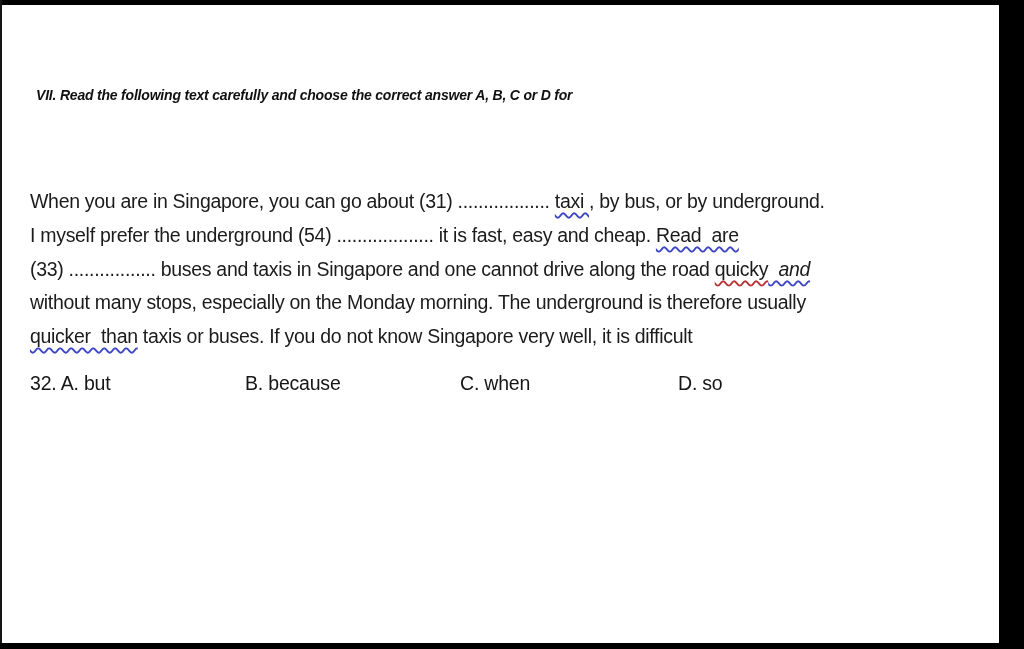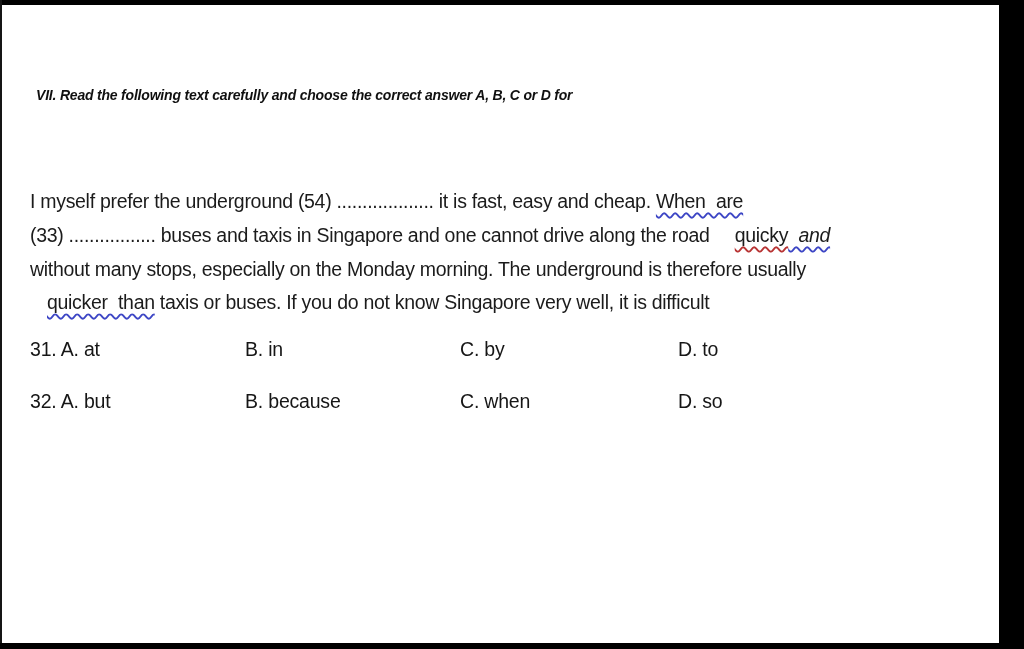--- a/index.html
+++ b/index.html
@@ -43,21 +43,20 @@
     text-decoration-line: underline;
     text-decoration-style: wavy;
     text-decoration-thickness: 2px;
     text-underline-offset: 4px;
   }
   .u-red {
     text-decoration-line: underline;
     text-decoration-style: wavy;
     text-decoration-thickness: 2px;
     text-underline-offset: 4px;
-    margin-left: 20px;
   }
 
   .questions { margin-top: 16px; }
   .q-row {
     display: grid;
     grid-template-columns: 215px 215px 218px 1fr;
     height: 52px;
     font-size: 19.5px;
     letter-spacing: -0.2px;
     color: #161616;
@@ -70,33 +69,28 @@
 <div class="screen">
   <div class="bar-top"></div>
   <div class="bar-left"></div>
 
   <div class="content">
     <div class="heading">
       <div>VII. Read the following text carefully and choose the correct answer A, B, C or D for</div>
     </div>
 
     <div class="passage">
-        <div class="para-line"><span>I myself prefer the underground (54) ................... it is fast, easy and cheap. </span><span class="u-blue" style="text-decoration-color: rgb(61, 70, 197);">When  are</span></div>
+        <div class="para-line"><span>When you are in Singapore, you can go about (31) .................. </span><span class="u-blue" style="text-decoration-color: rgb(61, 70, 197);">taxi </span><span>, by bus, or by underground.</span></div>
+        <div class="para-line"><span>I myself prefer the underground (54) ................... it is fast, easy and cheap. </span><span class="u-blue" style="text-decoration-color: rgb(61, 70, 197);">Read  are</span></div>
         <div class="para-line"><span>(33) ................. buses and taxis in Singapore and one cannot drive along the road </span><span class="u-red" style="text-decoration-color: rgb(184, 52, 52);">quicky</span><span class="u-blue" style="text-decoration-color: rgb(61, 70, 197); font-style: italic;">  and</span></div>
         <div class="para-line"><span>without many stops, especially on the Monday morning. The underground is therefore usually</span></div>
-        <div class="para-line"><span class="u-blue" style="text-decoration-color: rgb(61, 70, 197); margin-left: 17px;">quicker  than</span><span> taxis or buses. If you do not know Singapore very well, it is difficult</span></div>
+        <div class="para-line"><span class="u-blue" style="text-decoration-color: rgb(61, 70, 197);">quicker  than</span><span> taxis or buses. If you do not know Singapore very well, it is difficult</span></div>
       </div>
 
     <div class="questions">
-        <div class="q-row">
-          <div class="q-cell">31. A. at</div>
-          <div class="q-cell">B. in</div>
-          <div class="q-cell">C. by</div>
-          <div class="q-cell">D. to</div>
-        </div>
         <div class="q-row">
           <div class="q-cell">32. A. but</div>
           <div class="q-cell">B. because</div>
           <div class="q-cell">C. when</div>
           <div class="q-cell">D. so</div>
         </div>
       </div>
   </div>
 
   <div class="bar-right"></div>

